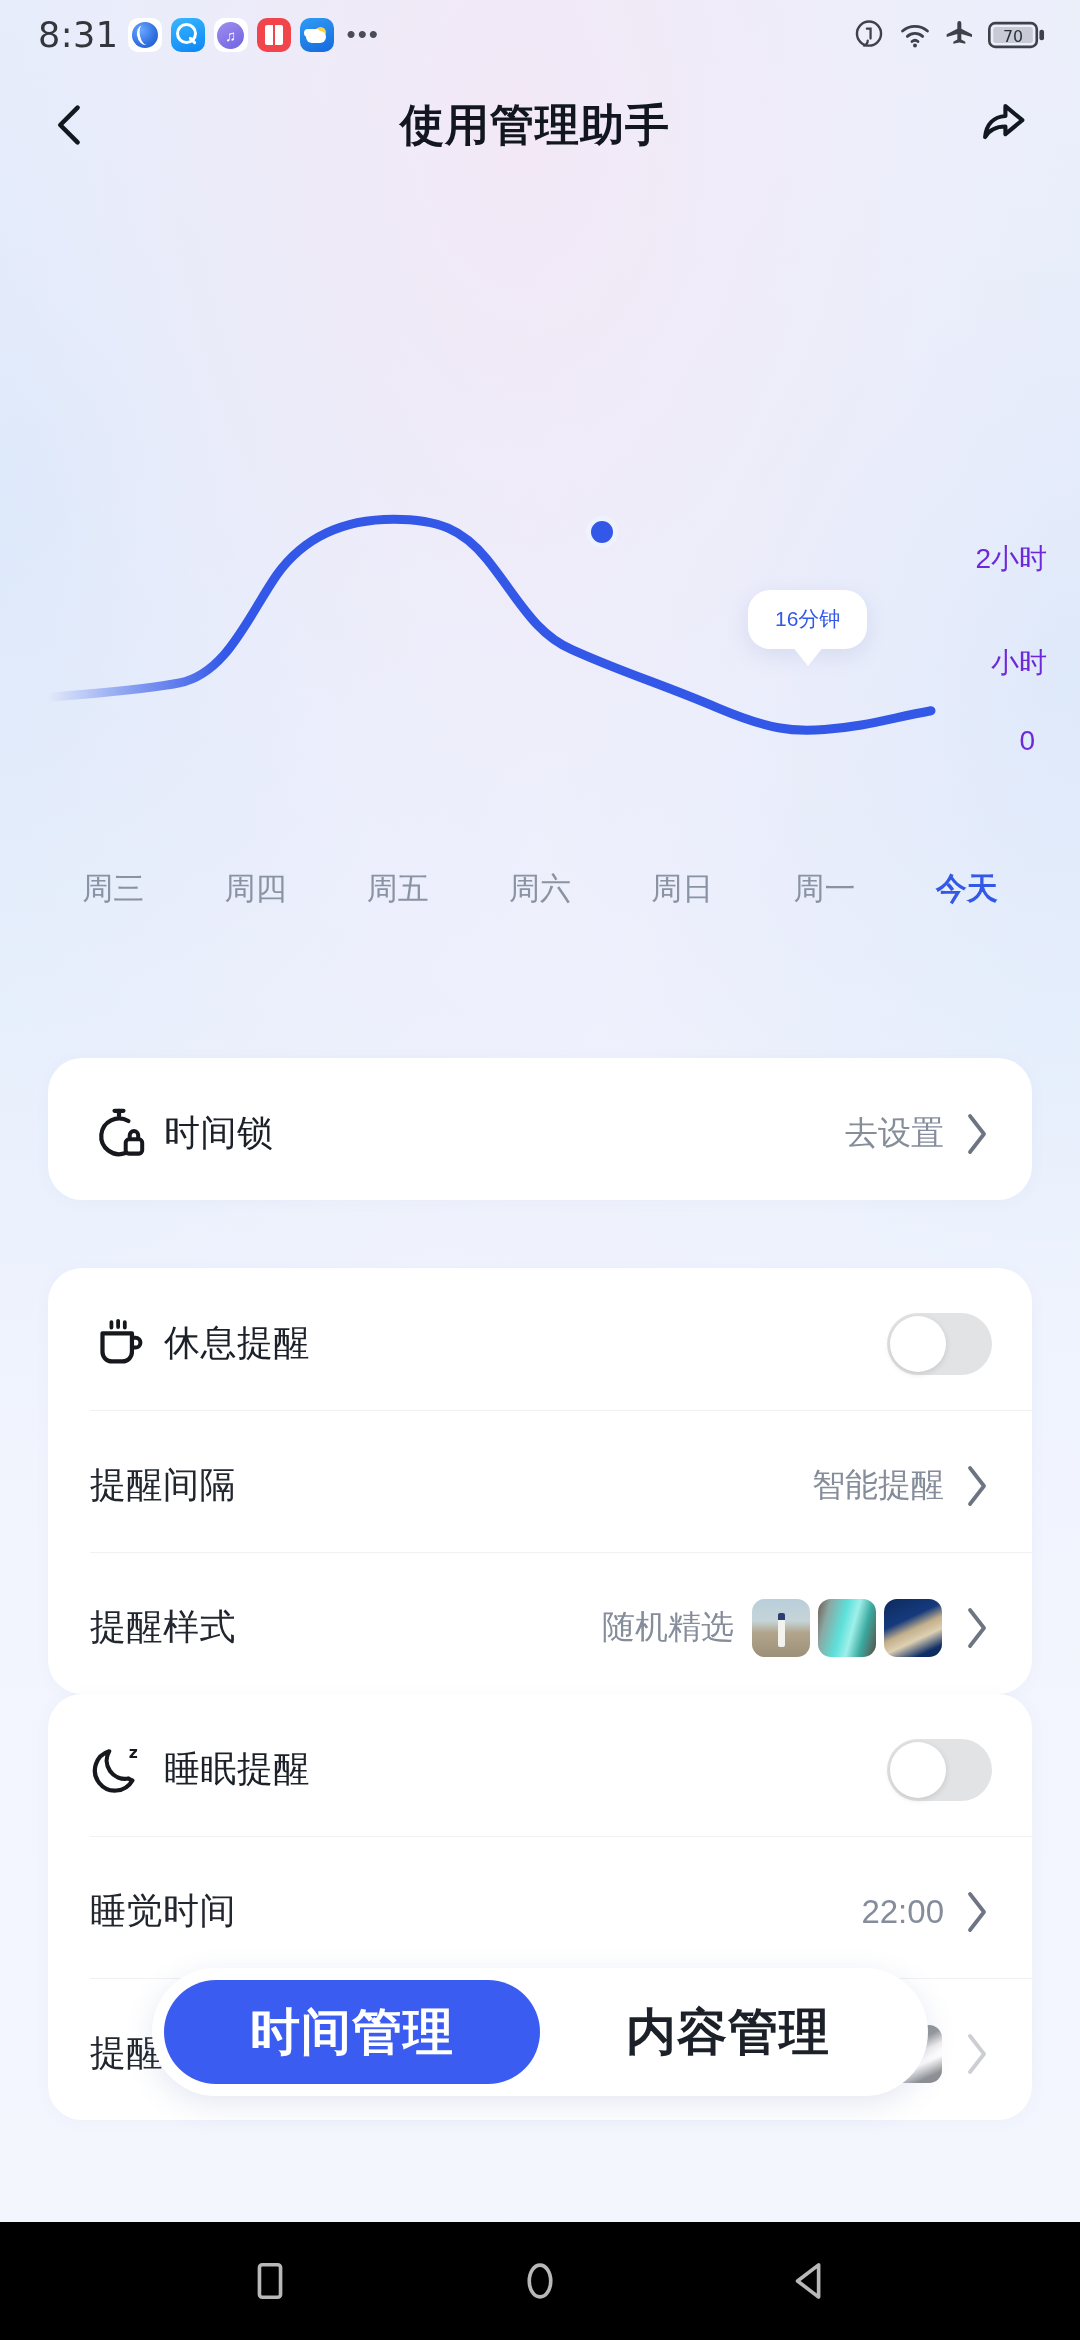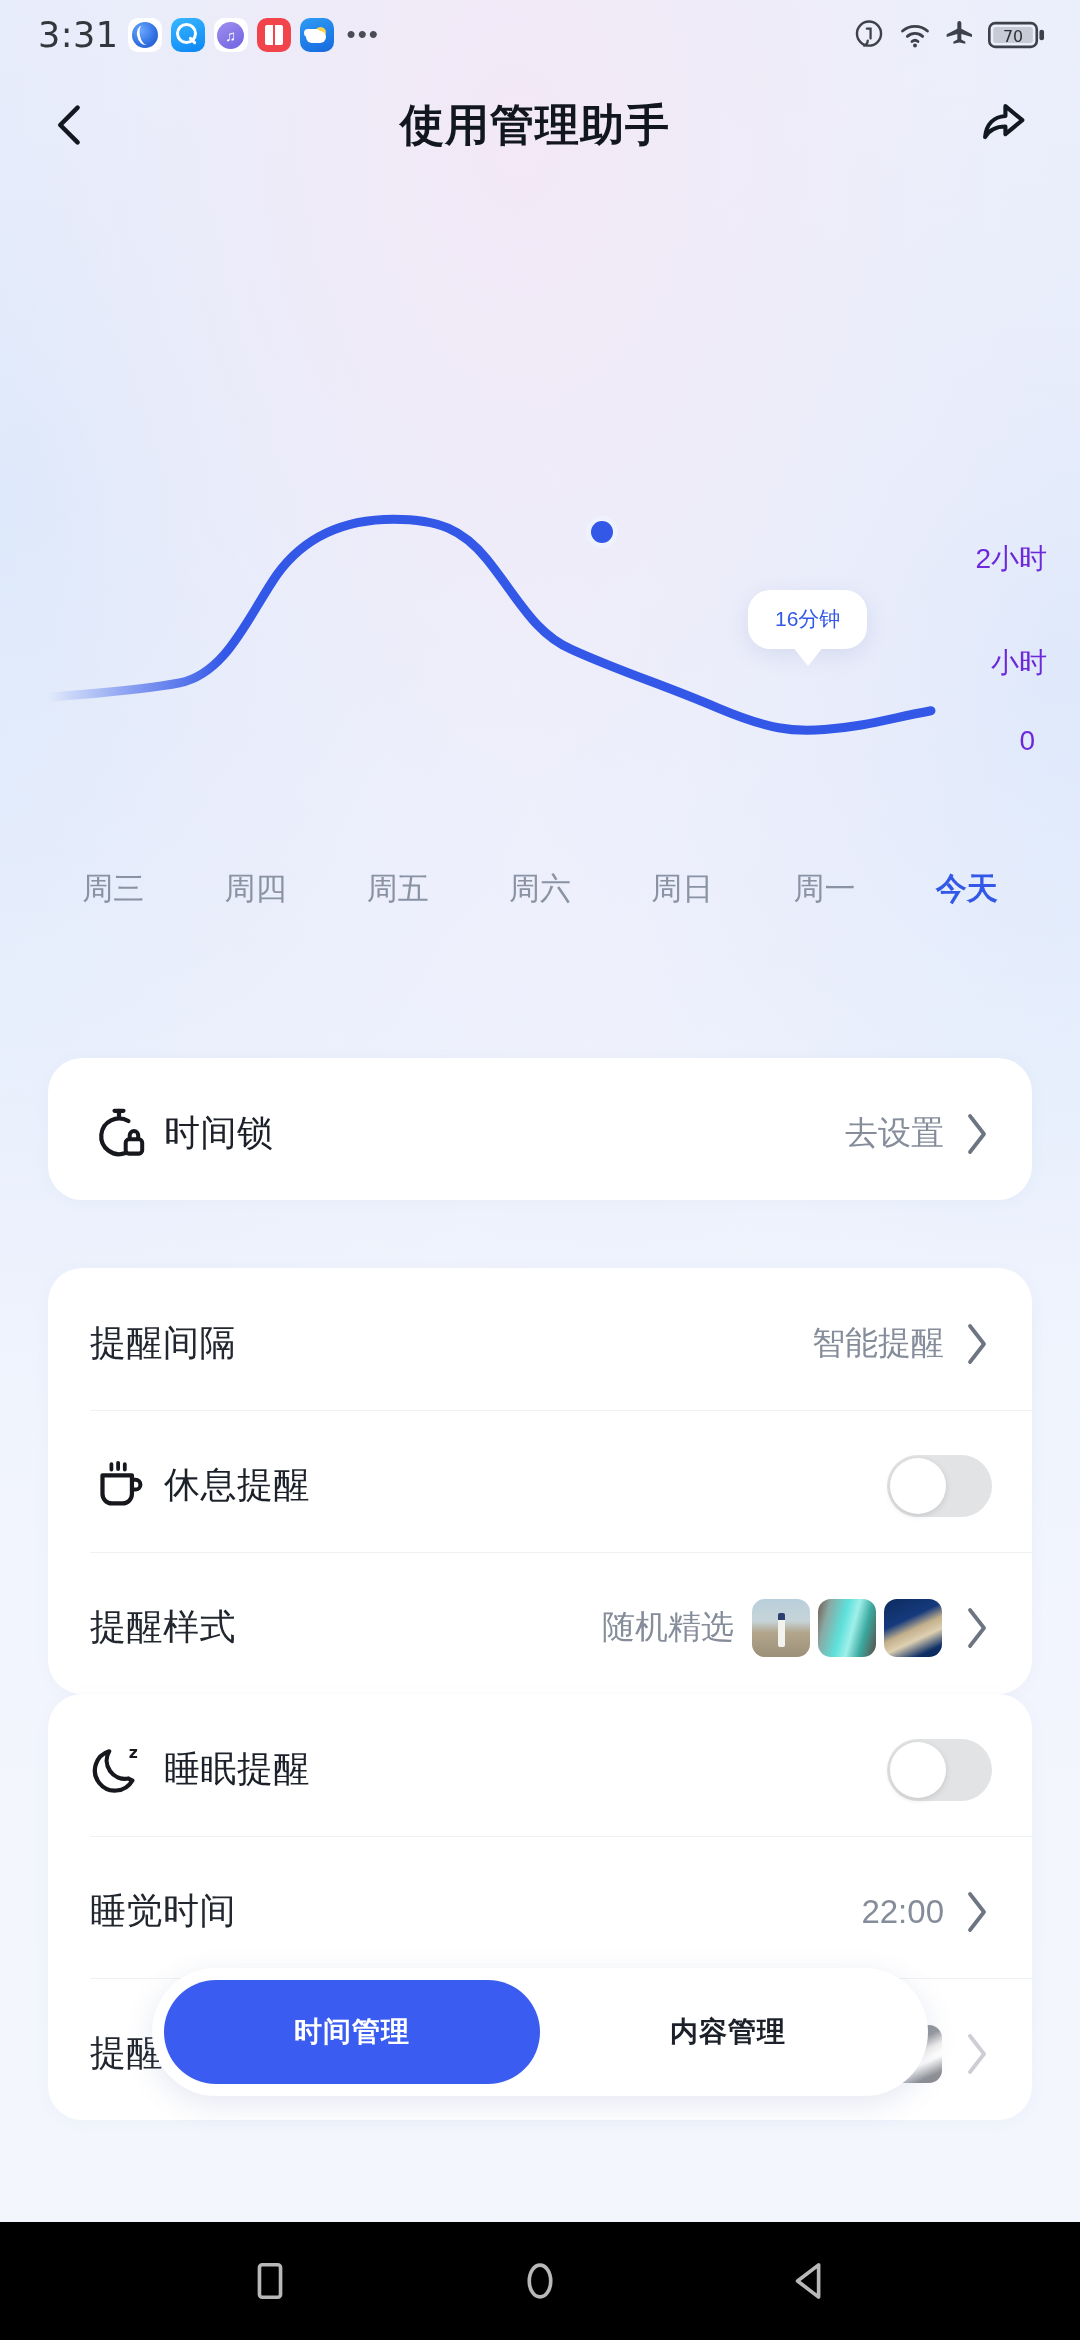--- a/index.html
+++ b/index.html
@@ -227,42 +227,42 @@
   #segment {
     position: absolute; left: 152px; top: 1968px;
     width: 776px; height: 128px;
     background: #ffffff; border-radius: 64px;
     box-shadow: 0 8px 30px rgba(70,95,160,0.14);
     display: flex; align-items: center; padding: 12px;
   }
   #segment .seg {
     flex: 1; height: 104px; border-radius: 52px;
     display: flex; align-items: center; justify-content: center;
-    font-size: 28px; font-weight: 700; color: #1b2029; letter-spacing: 1px;
+    font-size: 50px; font-weight: 700; color: #1b2029; letter-spacing: 1px;
   }
   #segment .seg.active { background: #3b5cf0; color: #ffffff; }
 
   
   #navbar {
     position: absolute; left: 0; bottom: 0; width: 1080px; height: 118px;
     background: #000000;
     display: flex; align-items: center; justify-content: center; gap: 200px;
   }
   .nav-btn { width: 70px; height: 70px; display: flex; align-items: center; justify-content: center; }
 </style>
 </head>
 <body>
 
 <div id="screen">
 
   <div id="bg"></div>
 
   <div id="statusbar">
     <div class="sb-left">
-      <div class="sb-time">3:31</div>
+      <div class="sb-time">8:31</div>
       <div class="sb-appicon ai-browser"></div>
       <div class="sb-appicon ai-search"></div>
       <div class="sb-appicon ai-music"></div>
       <div class="sb-appicon ai-book"></div>
       <div class="sb-appicon ai-weather"></div>
       <div class="sb-dots">•••</div>
     </div>
     <div class="sb-right">
       <svg class="sb-ico" width="34" height="34" viewBox="0 0 24 24">
         <circle cx="12" cy="11" r="8.5" fill="none" stroke="#3d4149" stroke-width="1.7"></circle>
@@ -354,44 +354,44 @@
       <div class="spacer"></div>
       <div class="value">去设置</div>
       <svg class="chev" width="30" height="44" viewBox="0 0 12 22">
         <path d="M2.5 2 9.5 11l-7 9" fill="none" stroke="#6e7582" stroke-width="1.9" stroke-linecap="round" stroke-linejoin="round"></path>
       </svg>
     </div>
   </div>
 
   <div class="card" style="top:1268px;">
     <div class="row">
-      <div class="label plain">提醒间隔</div>
-      <div class="spacer"></div>
-      <div class="value">智能提醒</div>
-      <svg class="chev" width="30" height="44" viewBox="0 0 12 22">
-        <path d="M2.5 2 9.5 11l-7 9" fill="none" stroke="#6e7582" stroke-width="1.9" stroke-linecap="round" stroke-linejoin="round"></path>
-      </svg>
-    </div>
-
-    <div class="row">
       <div class="ico">
         <svg width="58" height="58" viewBox="0 0 26 26">
           <path d="M9.6 3.2v2.4M12.6 2.6v2.8M15.6 3.2v2.4" stroke="#16181d" stroke-width="1.7" stroke-linecap="round" fill="none"></path>
           <path d="M5.6 8.2h13.2v8.4a4.2 4.2 0 0 1-4.2 4.2h-4.8a4.2 4.2 0 0 1-4.2-4.2z" fill="none" stroke="#16181d" stroke-width="1.9" stroke-linejoin="round"></path>
           <path d="M18.8 10.2h1.6a2.2 2.2 0 0 1 0 4.4h-1.6" fill="none" stroke="#16181d" stroke-width="1.8"></path>
         </svg>
       </div>
       <div class="label">休息提醒</div>
       <div class="spacer"></div>
       <div class="toggle">
         <div class="knob"></div>
       </div>
     </div>
 
     <div class="row">
+      <div class="label plain">提醒间隔</div>
+      <div class="spacer"></div>
+      <div class="value">智能提醒</div>
+      <svg class="chev" width="30" height="44" viewBox="0 0 12 22">
+        <path d="M2.5 2 9.5 11l-7 9" fill="none" stroke="#6e7582" stroke-width="1.9" stroke-linecap="round" stroke-linejoin="round"></path>
+      </svg>
+    </div>
+
+    <div class="row">
       <div class="label plain">提醒样式</div>
       <div class="spacer"></div>
       <div class="value">随机精选</div>
       <div class="thumbs">
         <div class="thumb thumb-1"></div>
         <div class="thumb thumb-2"></div>
         <div class="thumb thumb-3"></div>
       </div>
       <svg class="chev" width="30" height="44" viewBox="0 0 12 22">
         <path d="M2.5 2 9.5 11l-7 9" fill="none" stroke="#6e7582" stroke-width="1.9" stroke-linecap="round" stroke-linejoin="round"></path>

